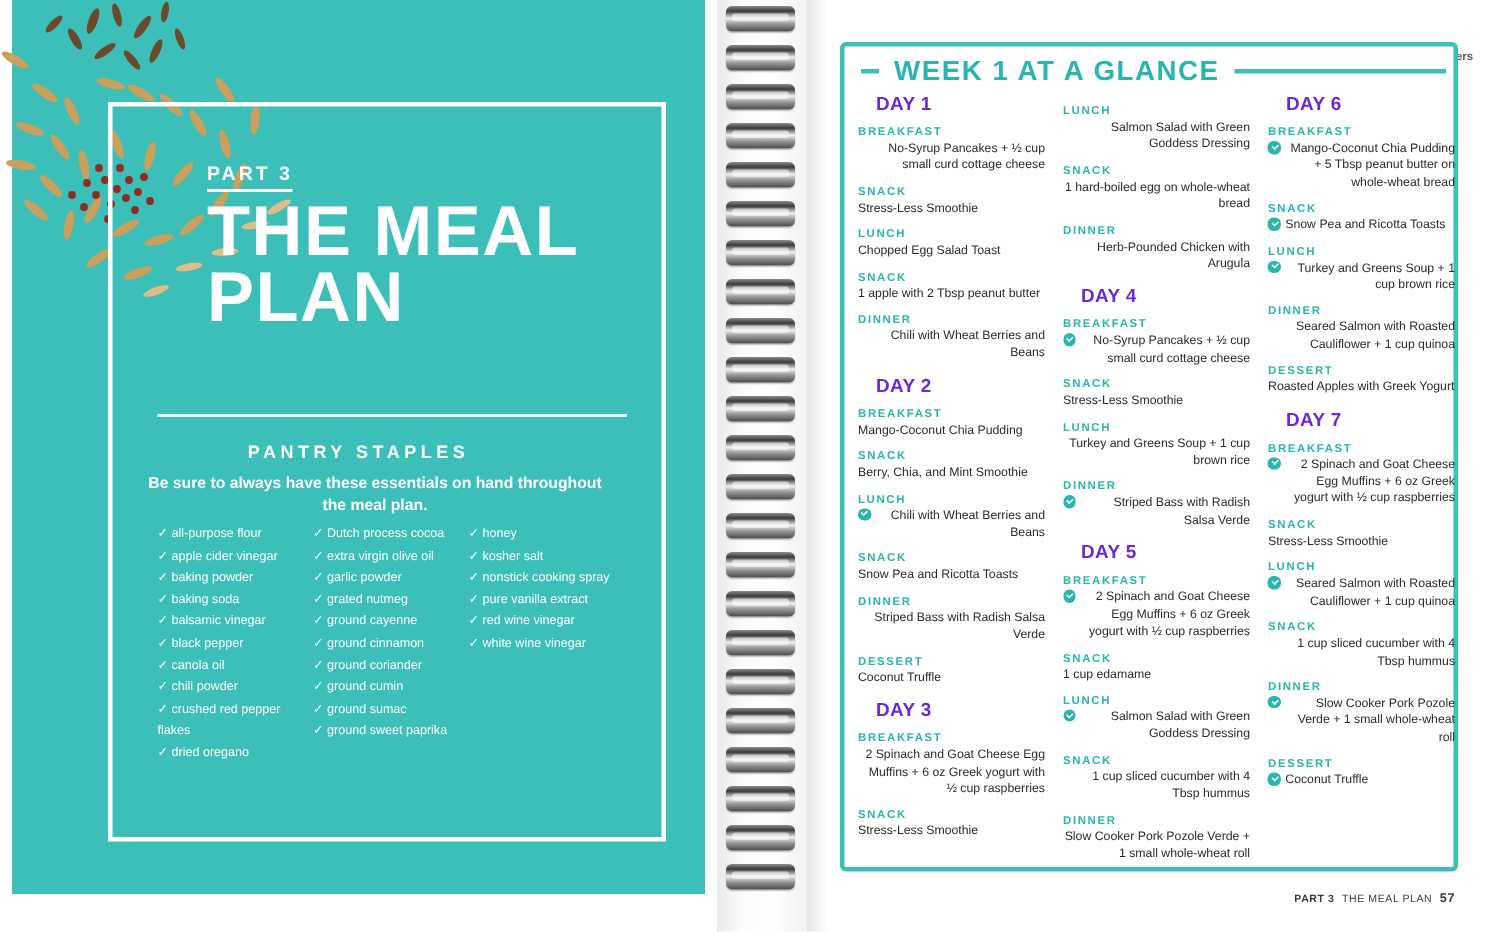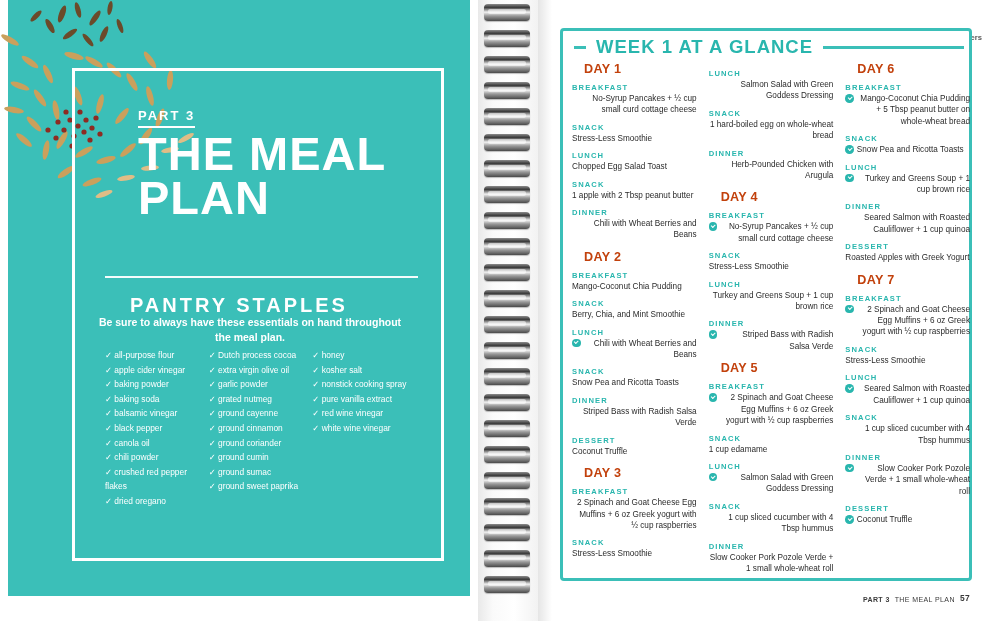--- a/index.html
+++ b/index.html
@@ -41,21 +41,21 @@
     font-weight: bold; letter-spacing: 1px;
     font-family: "Liberation Sans", sans-serif;
   }
   .divider-line {
     position: absolute; left: 105px; right: 60px; top: 276px;
     height: 2px; background: #ffffff; opacity: .95;
   }
   .pantry-title {
     position: absolute; left: 0; right: 0; top: 294px;
     text-align: center; color: #ffffff;
-    font-size: 20px; letter-spacing: 3px; font-weight: bold;
+    font-size: 12px; letter-spacing: 3px; font-weight: bold;
   }
   .pantry-sub {
     position: absolute; left: 92px; right: 70px; top: 315px;
     text-align: center; color: #ffffff;
     font-size: 10.5px; font-weight: bold; line-height: 15px;
   }
   .staples-box {
     position: absolute;
     left: 105px; top: 348px; right: 62px; bottom: 92px;
     color: #ffffff;
@@ -108,21 +108,21 @@
   .week-title {
     color: #29b6ae; font-size: 18.5px; font-weight: bold; letter-spacing: 1px;
     white-space: nowrap;
   }
   .columns {
     position: absolute; left: 34px; right: 30px; top: 62px; bottom: 16px;
     display: flex; gap: 12px;
   }
   .col { width: 132px; }
   .day-h {
-    color: #c2410c; font-size: 12.6px; font-weight: bold; letter-spacing: .3px;
+    color: #6d28d9; font-size: 12.6px; font-weight: bold; letter-spacing: .3px;
     margin-top: 9px; margin-bottom: 3px; padding-left: 12px;
   }
   .col .day-h:first-child { margin-top: 0; }
   .meal-h {
     color: #29b6ae; font-size: 7.6px; font-weight: bold; letter-spacing: 1.1px;
     margin-top: 7px; margin-bottom: 1px;
   }
   .meal-t {
     color: #2b2b2b; font-size: 8.2px; line-height: 11.4px;
     display: flex; gap: 3px; align-items: flex-start; text-align: right;

